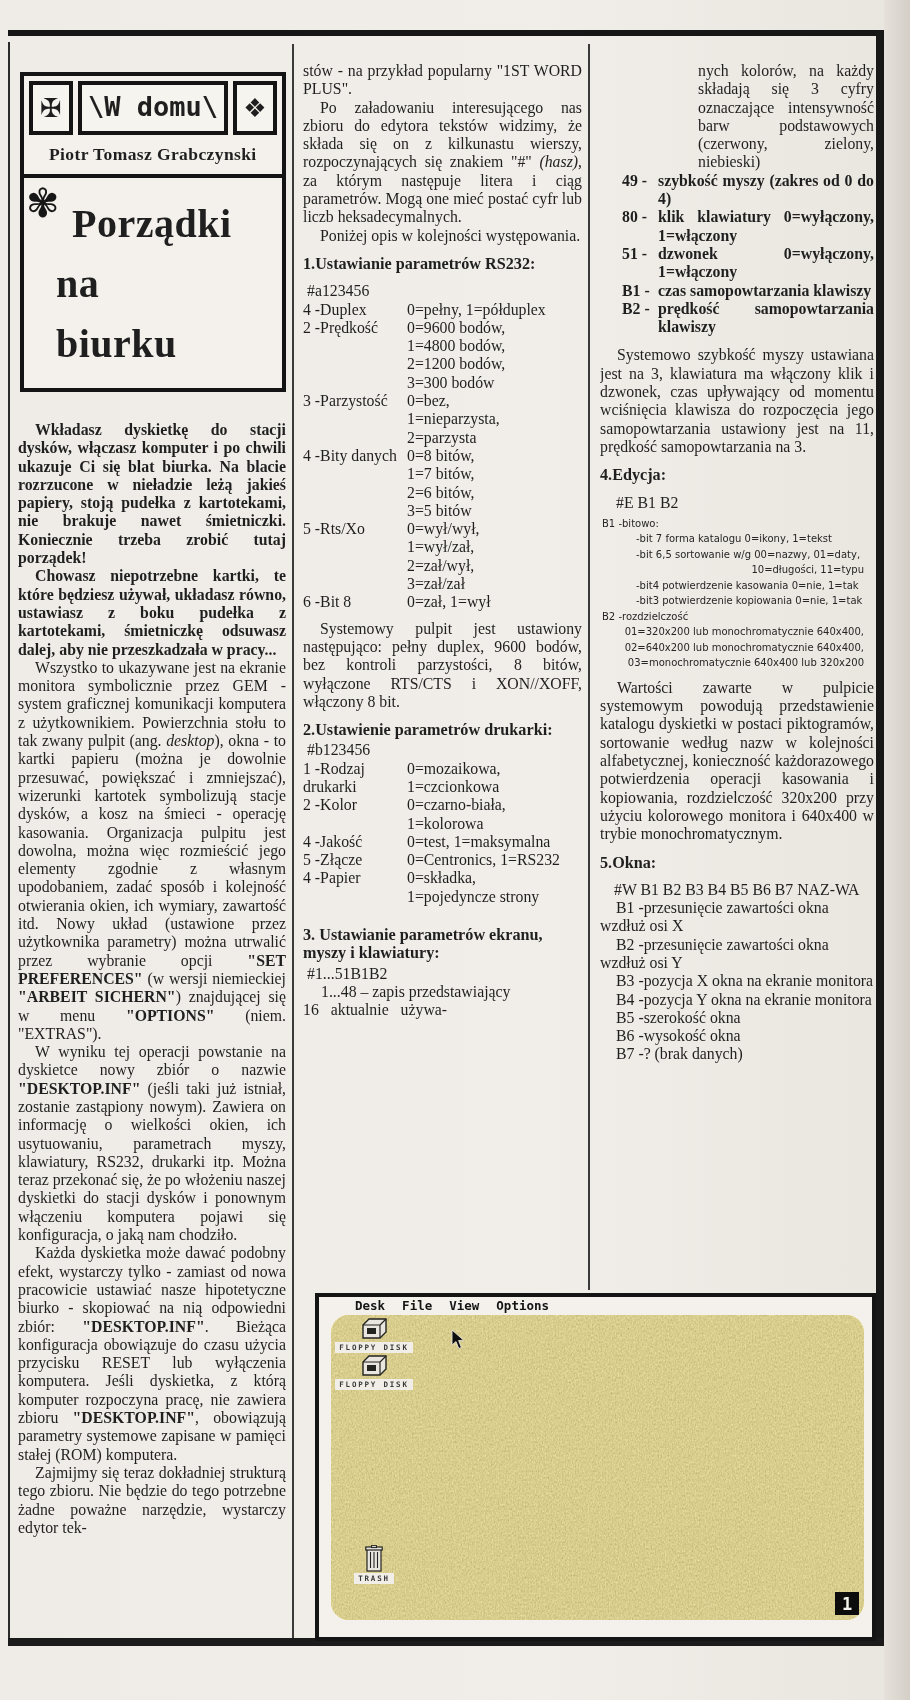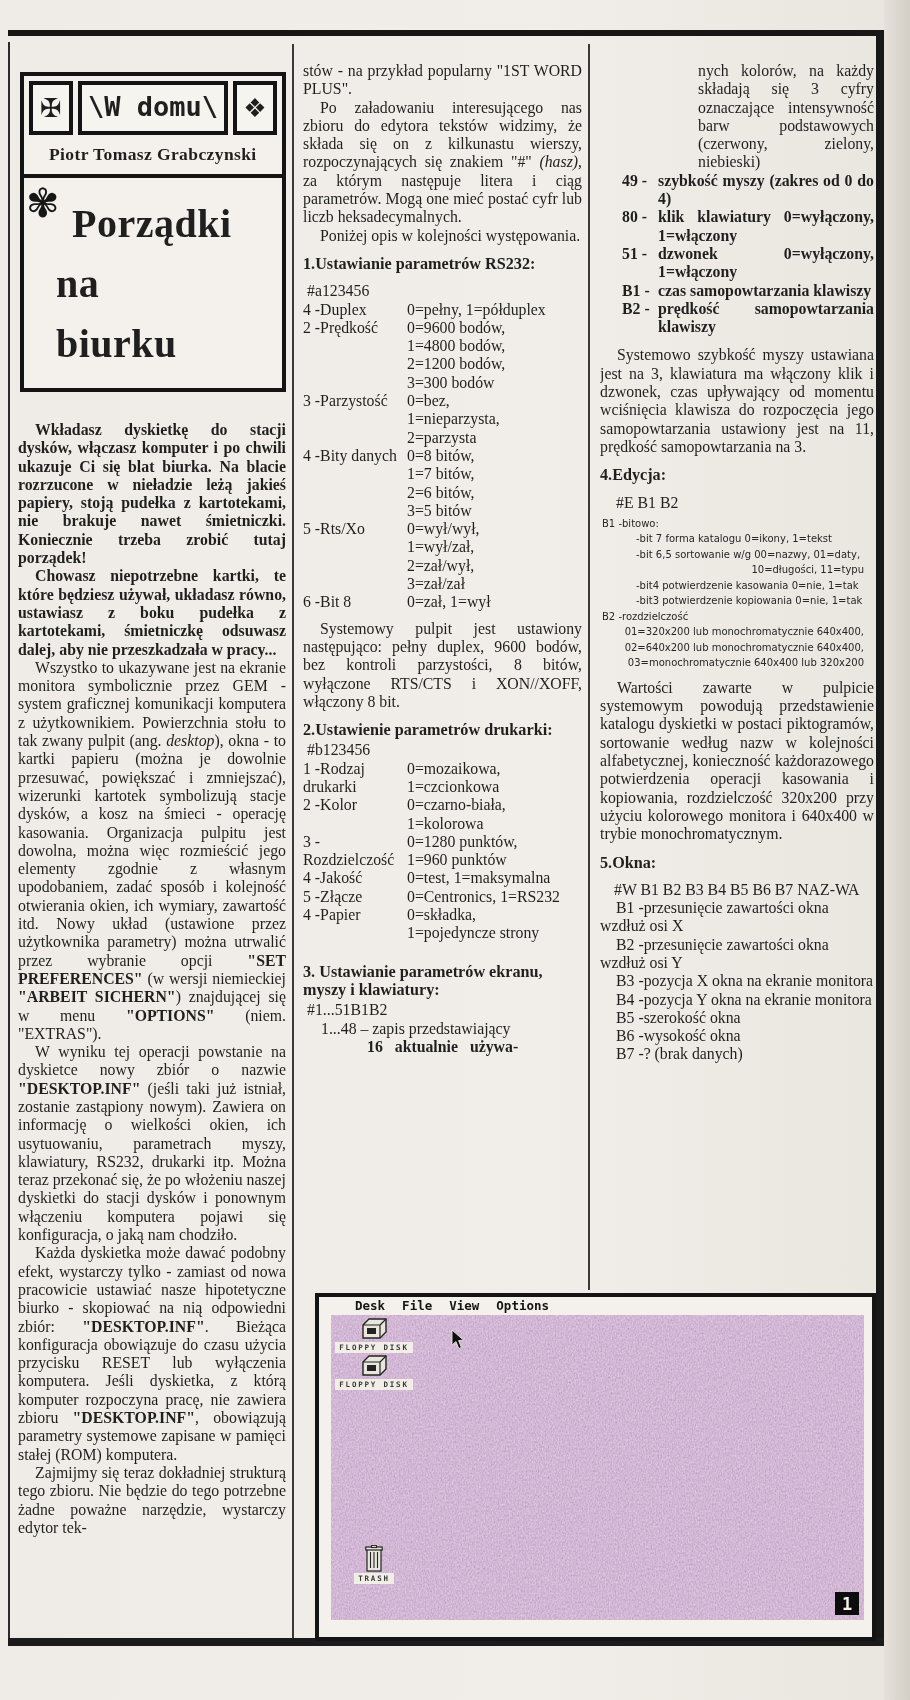--- a/index.html
+++ b/index.html
@@ -34,38 +34,38 @@
   .col3 { left:600px; top:62px;  width:274px; height:1224px; }
   .para { margin:0; text-indent:17px; }
   .para.bold { font-weight:bold; }
   .para.noindent { text-indent:0; }
   .sec-h { font-weight:bold; font-size:16.2px; margin:10px 0 0 0; text-align:left; }
   .code { margin:9px 0 0 0; text-indent:4px; text-align:left; }
   .ptable { margin-top:0; }
   .prow { display:flex; text-align:left; }
   .plabel { width:104px; flex:none; }
   .pvals { flex:1; white-space:pre-line; }
-  .s3line { text-align:left; } .ind1 { margin-left:18px; } .ind2 { margin-left:64px; word-spacing:8px;font-weight:bold; }
+  .s3line { text-align:left; } .ind1 { margin-left:18px; } .ind2 { word-spacing:8px; }
   .gap8 { height:8px; } .gap10 { height:10px; }
 
   .cont { margin-left:98px; text-align:justify; }
   .k-item { display:flex; text-align:left;font-weight:bold; }
   .k-key { margin-left:22px; width:36px; flex:none; }
   .k-text { flex:1; text-align:justify; }
   .small-block { font-family:"DejaVu Sans",sans-serif; font-size:10px; line-height:15.5px; margin-top:4px; color:#262626; }
   .sp { text-align:left; } .sp0 { margin-left:2px; } .sp1 { margin-left:36px; } .spr { text-align:right; margin-right:10px; }
   .w-item { text-indent:16px; text-align:left; margin:0; }
   .codeW { text-indent:14px; }
 
   
   .gem { position:absolute; left:315px; top:1293px; width:561px; height:348px; border:4px solid #141414;
          background:#f4f1ec; box-sizing:border-box; }
   .gem-menubar { position:absolute; left:12px; right:8px; top:0px; height:17px; display:flex; align-items:center;
          gap:17px; padding-left:24px; font-family:"DejaVu Sans Mono",monospace; font-weight:bold; font-size:12.5px; color:#141414; }
-  .gem-desktop { position:absolute; left:12px; right:8px; top:18px; bottom:17px; background:#f0abfc; overflow:hidden; }
+  .gem-desktop { position:absolute; left:12px; right:8px; top:18px; bottom:17px; background:#fde047; overflow:hidden;border-radius:18px; }
   .noise { position:absolute; left:0; top:0; width:100%; height:100%; opacity:.6; }
   .gem-icon { position:absolute; display:flex; flex-direction:column; align-items:center; width:78px; }
   .gi-label { margin-top:1px; background:#f1eee8; color:#3a3a3a; font-family:"DejaVu Sans Mono",monospace;
          font-weight:bold; font-size:7.5px; letter-spacing:1.8px; padding:1px 4px; white-space:nowrap; }
   .fd1 { left:4px; top:3px; } .fd2 { left:4px; top:40px; } .tr { left:8px; top:230px; width:70px; }
   .cursor { position:absolute; left:120px; top:15px; }
   .badge { position:absolute; right:5px; bottom:5px; width:24px; height:23px; background:#0c0c0c; color:#f4f2ec;
          font-family:"DejaVu Sans Mono",monospace; font-weight:bold; font-size:17px; display:flex; align-items:center; justify-content:center; }
 </style>
 </head>
@@ -166,25 +166,20 @@
 
     <div class="prow">
           <span class="plabel">1 -Rodzaj drukarki</span>
           <span class="pvals">0=mozaikowa,
 1=czcionkowa</span>
         </div>
         <div class="prow">
           <span class="plabel">2 -Kolor</span>
           <span class="pvals">0=czarno-biała,
 1=kolorowa</span>
-        </div>
-        <div class="prow">
-          <span class="plabel">3 -Rozdzielczość</span>
-          <span class="pvals">0=1280 punktów,
-1=960 punktów</span>
         </div>
         <div class="prow">
           <span class="plabel">4 -Jakość</span>
           <span class="pvals">0=test, 1=maksymalna</span>
         </div>
         <div class="prow">
           <span class="plabel">5 -Złącze</span>
           <span class="pvals">0=Centronics, 1=RS232</span>
         </div>
         <div class="prow">

